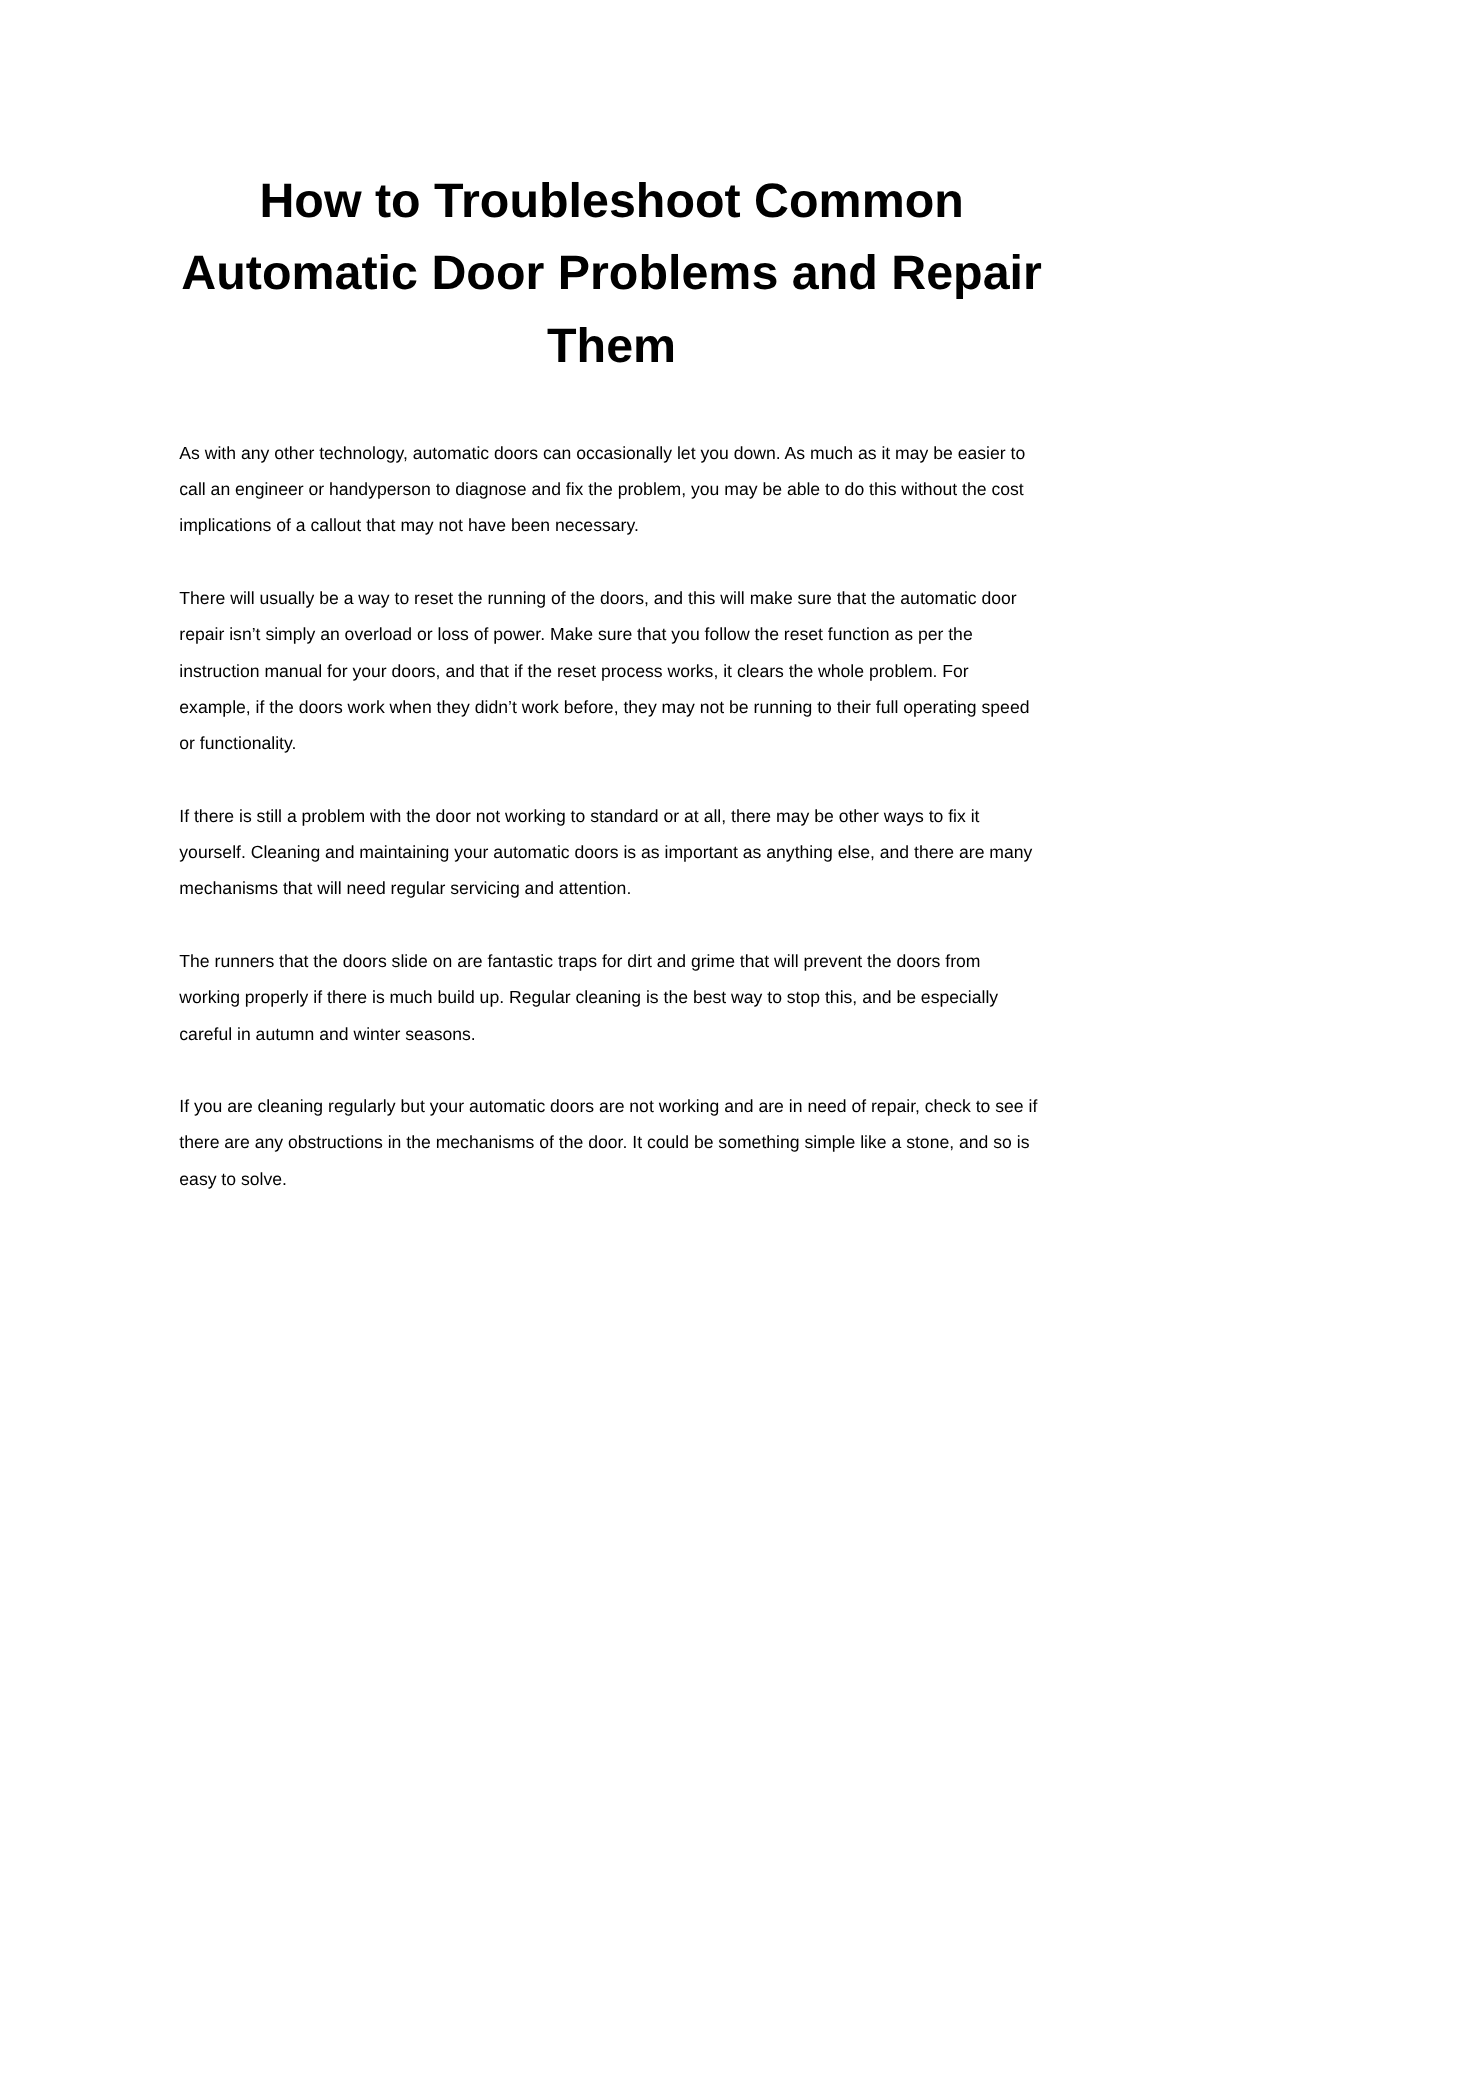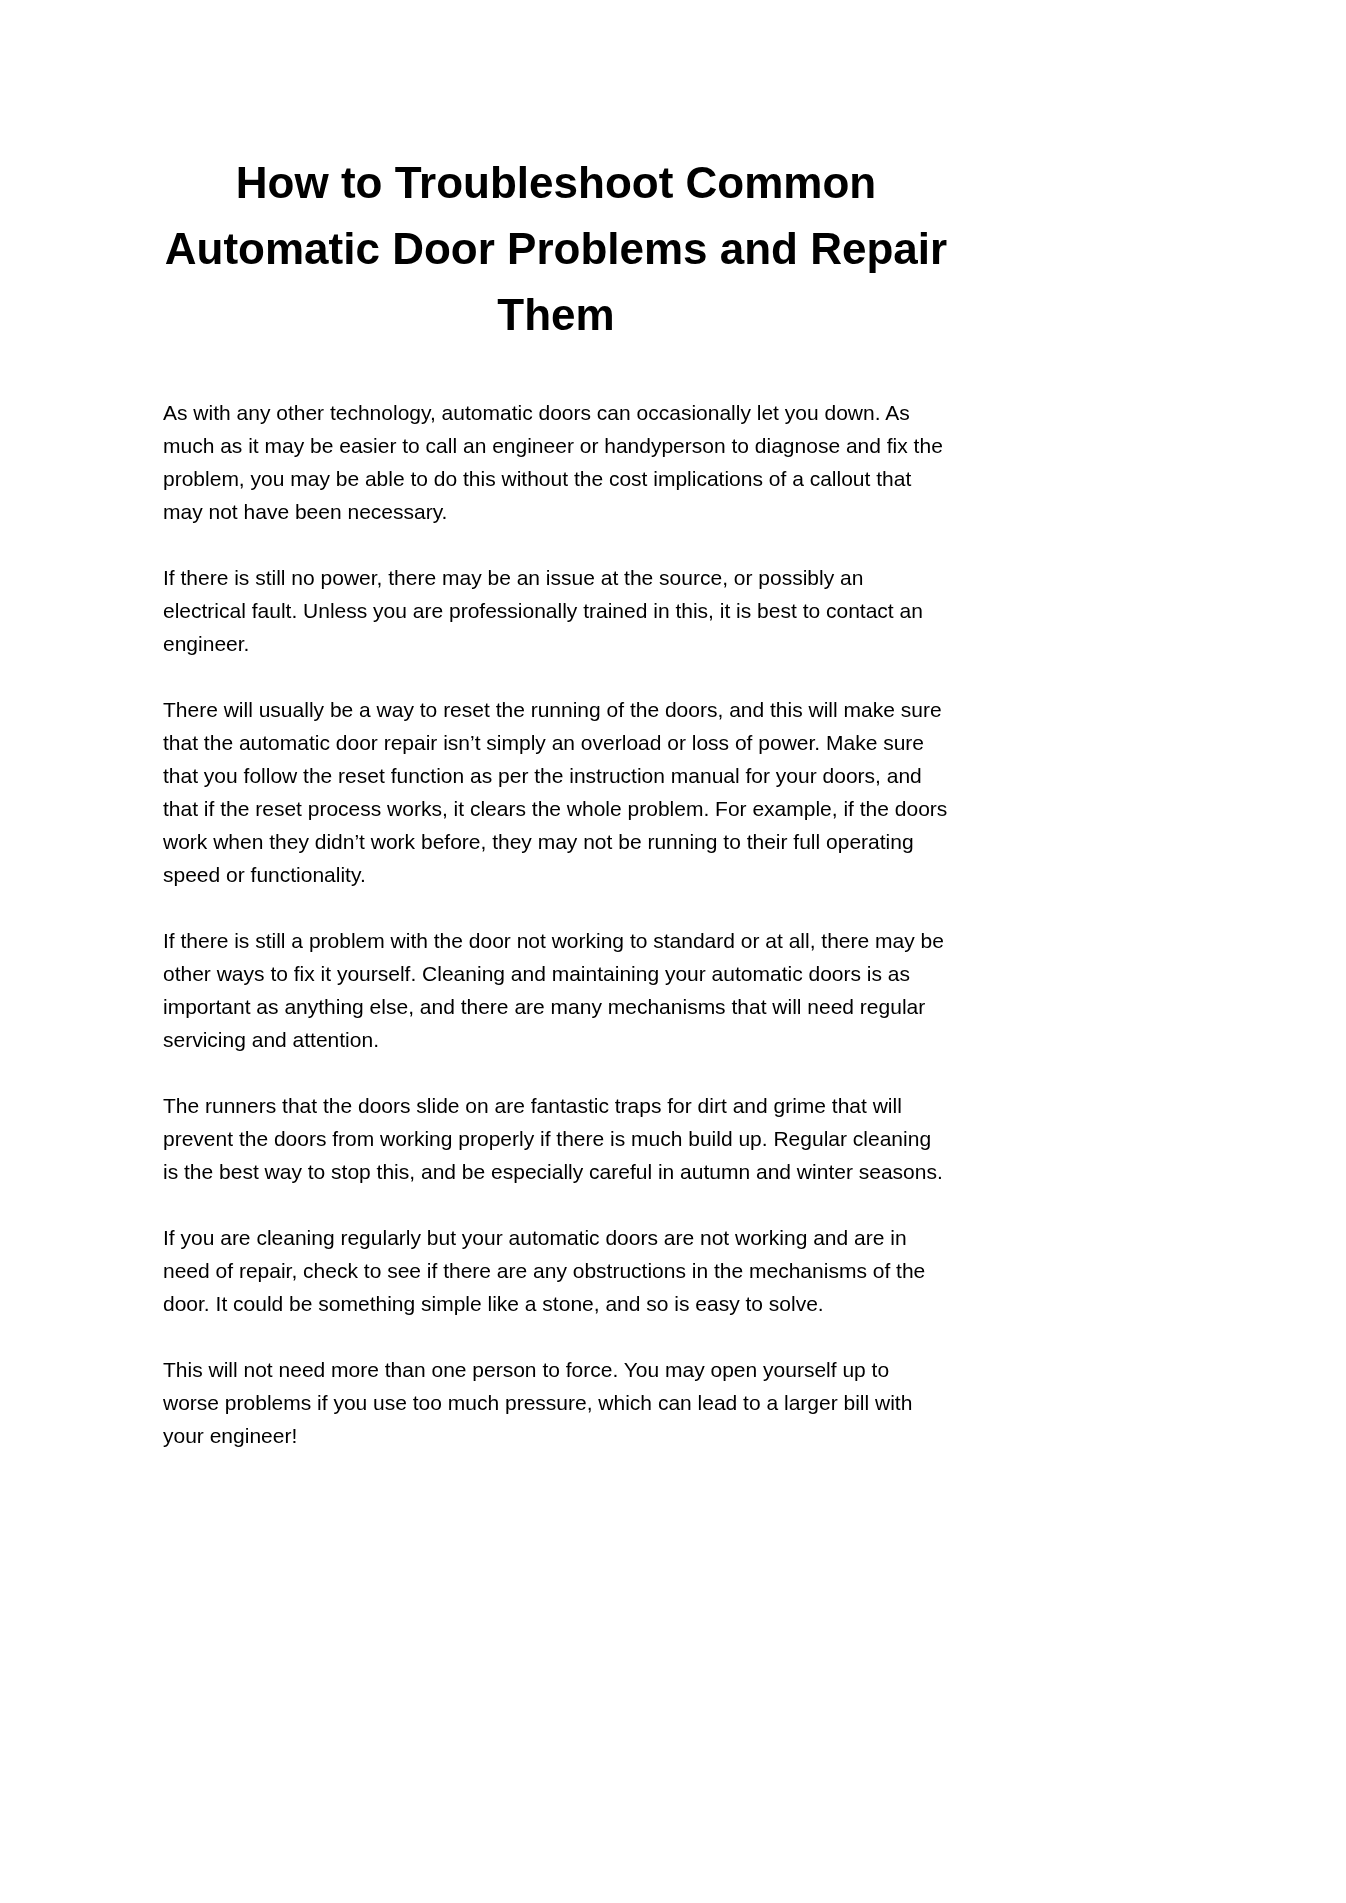--- a/index.html
+++ b/index.html
@@ -23,35 +23,33 @@
   }
   .doc-title {
     font-size: 44px;
     font-weight: bold;
     line-height: 66px;
     text-align: center;
     margin: 0 0 48px 0;
     color: #000000;
   }
   .doc-body p {
-    font-size: 21px;
+    font-size: 16px;
     line-height: 33px;
     margin: 0 0 33px 0;
     text-align: left;
     color: #000000;
   }
 </style>
 </head>
 <body>
 
 <div class="page">
   <h1 class="doc-title">How to Troubleshoot Common Automatic Door Problems and Repair Them</h1>
 
   <div class="doc-body">
     <p>As with any other technology, automatic doors can occasionally let you down. As much as it may be easier to call an engineer or handyperson to diagnose and fix the problem, you may be able to do this without the cost implications of a callout that may not have been necessary.</p>
-    <p>If there is still no power, there may be an issue at the source, or possibly an electrical fault. Unless you are professionally trained in this, it is best to contact an engineer.</p>
     <p>There will usually be a way to reset the running of the doors, and this will make sure that the automatic door repair isn’t simply an overload or loss of power. Make sure that you follow the reset function as per the instruction manual for your doors, and that if the reset process works, it clears the whole problem. For example, if the doors work when they didn’t work before, they may not be running to their full operating speed or functionality.</p>
     <p>If there is still a problem with the door not working to standard or at all, there may be other ways to fix it yourself. Cleaning and maintaining your automatic doors is as important as anything else, and there are many mechanisms that will need regular servicing and attention.</p>
     <p>The runners that the doors slide on are fantastic traps for dirt and grime that will prevent the doors from working properly if there is much build up. Regular cleaning is the best way to stop this, and be especially careful in autumn and winter seasons.</p>
     <p>If you are cleaning regularly but your automatic doors are not working and are in need of repair, check to see if there are any obstructions in the mechanisms of the door. It could be something simple like a stone, and so is easy to solve.</p>
-    <p>This will not need more than one person to force. You may open yourself up to worse problems if you use too much pressure, which can lead to a larger bill with your engineer!</p>
   </div>
 </div>
 
 </body></html>

